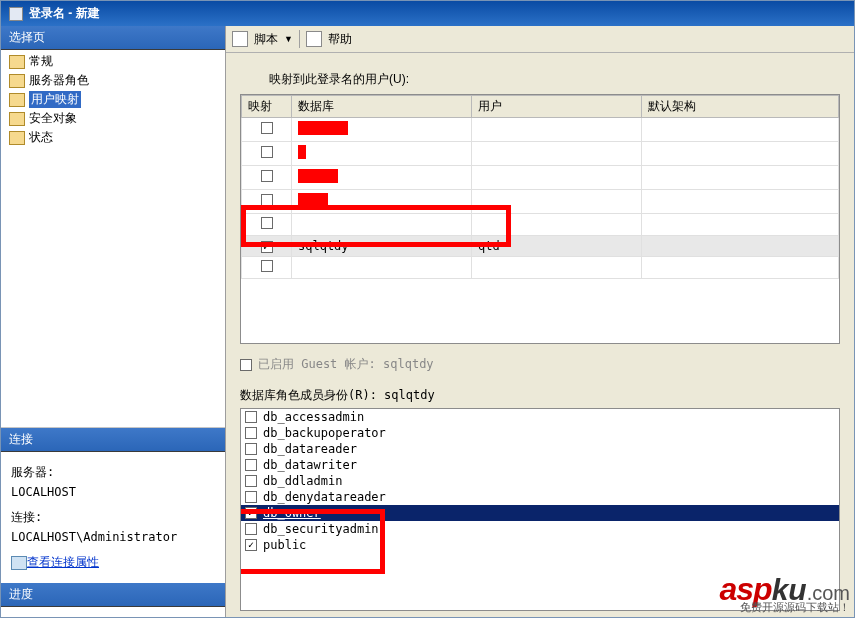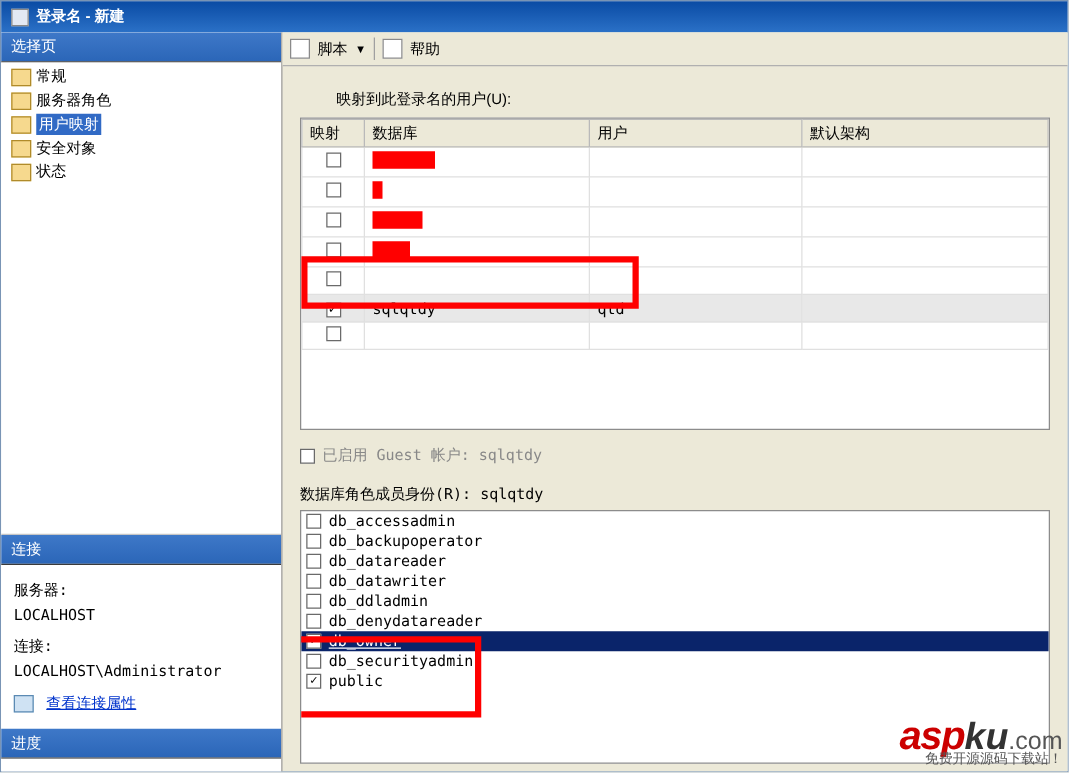--- a/index.html
+++ b/index.html
@@ -221,21 +221,21 @@
 
       <div class="left-spacer"></div>
 
       <div class="conn-section">
         <div class="panel-header">连接</div>
         <div class="conn-body">
           <div class="row">服务器:</div>
           <div class="row">LOCALHOST</div>
           <div class="row" style="margin-top:10px">连接:</div>
           <div class="row">LOCALHOST\Administrator</div>
-          <div class="row" style="margin-top:10px; display:flex; align-items:center; gap:10px;">
+          <div class="row" style="margin-top:10px; display:flex; align-items:center; gap:0;">
             <span style="width:16px;height:14px;background:#cfe2f3;border:1px solid #5b8ab3;display:inline-block"></span>
             <span class="link">查看连接属性</span>
           </div>
         </div>
       </div>
 
       <div class="panel-header">进度</div>
       <div style="height:10px;background:#fff;"></div>
     </div>
 

